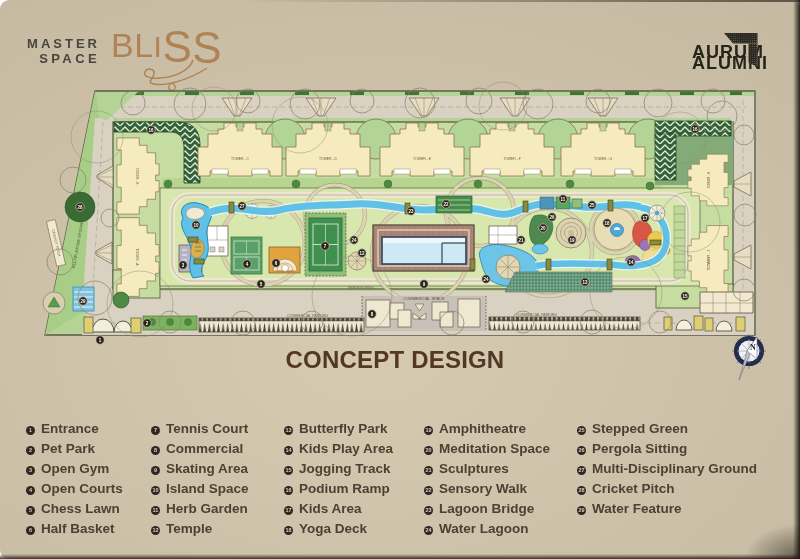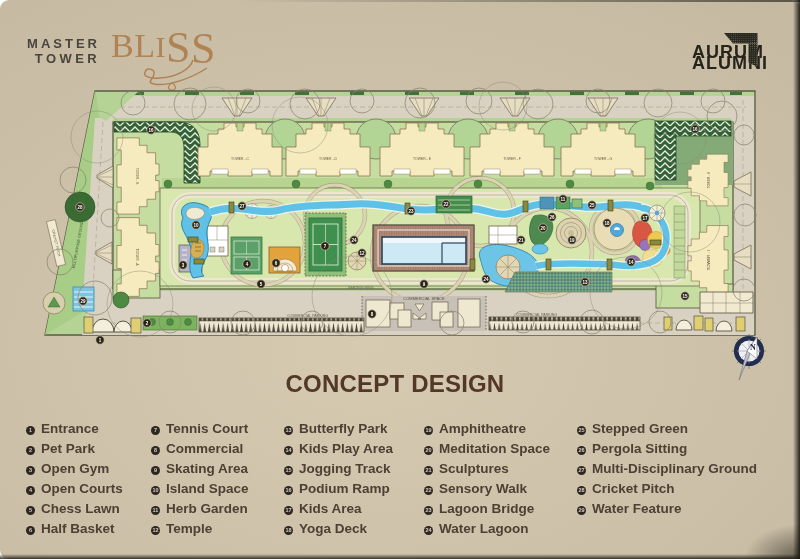--- a/index.html
+++ b/index.html
@@ -5,23 +5,23 @@
   html,body{margin:0;padding:0;}
   body{width:800px;height:559px;overflow:hidden;font-family:"Liberation Sans",sans-serif;}
   .page{position:absolute;left:0;top:0;width:800px;height:559px;
     background:radial-gradient(ellipse 620px 420px at 46% 62%, #d6cab1 0%, #cdc1a9 55%, #c6baa2 100%);border-radius:9px;}
   .abs{position:absolute;}
 </style>
 </head>
 <body>
 <div class="page">
 
-  <div class="abs" style="left:24px;top:35.5px;width:76px;text-align:right;color:#48453f;font-size:13px;font-weight:600;letter-spacing:3px;line-height:15.3px;">MASTER<br><span style="letter-spacing:3.4px;">TOWER</span></div>
-
-  <div class="abs" style="left:111px;top:22px;color:#b08355;font-family:Liberation Serif, serif;font-size:34px;letter-spacing:0.5px;">BL<span style="font-size:30px;">I</span><span style="font-size:44px;vertical-align:-5px;">S</span><span style="font-size:44px;vertical-align:-6px;">S</span></div>
+  <div class="abs" style="left:24px;top:35.5px;width:76px;text-align:right;color:#48453f;font-size:13px;font-weight:600;letter-spacing:3px;line-height:15.3px;">MASTER<br><span style="letter-spacing:3.4px;">SPACE</span></div>
+
+  <div class="abs" style="left:111px;top:22px;color:#b08355;font-family:Liberation Sans, sans-serif;font-size:34px;letter-spacing:0.5px;">BL<span style="font-size:30px;">I</span><span style="font-size:44px;vertical-align:-5px;">S</span><span style="font-size:44px;vertical-align:-6px;">S</span></div>
   <svg class="abs" style="left:104px;top:56px;" width="115" height="40" viewBox="0 0 115 40">
     <path d="M 89,4 C 86,14 72,21 56,22 C 45,23 39,20 41,16 C 43,11 51,13 50,18 C 49,24 42,26 50,28 C 63,31 88,22 103,12" fill="none" stroke="#b08355" stroke-width="1.5"></path>
     <path d="M 68,27 C 73,30 72,35 67,34 C 63,33 64,29 68,27 Z" fill="none" stroke="#b08355" stroke-width="1.2"></path>
   </svg>
 
   <div class="abs" style="left:692px;top:47px;color:#26251c;font-size:18px;font-weight:700;letter-spacing:1px;line-height:10.6px;">AURUM<br>ALUMNI</div>
   <svg class="abs" style="left:724px;top:33px;" width="35" height="35" viewBox="0 0 35 35">
     <defs>
         <pattern id="dotty" width="2.1" height="2.1" patternUnits="userSpaceOnUse">
       <rect width="2.1" height="2.1" fill="#2a2921"></rect>
@@ -693,21 +693,21 @@
           <line x1="737" y1="351" x2="761" y2="351"></line>
         <line x1="741" y1="343" x2="757" y2="359"></line>
           <line x1="757" y1="343" x2="741" y2="359"></line>
       </g>
       <path d="M 757,337 L 739,380 L 747,351 Z" fill="#c2c3c9" stroke="#70707c" stroke-width="0.6"></path>
       <path d="M 757,337 L 747,351 L 757,359 Z" fill="#ffffff" stroke="#70707c" stroke-width="0.6"></path>
       <text x="753" y="350" font-size="8" font-weight="bold" fill="#1a2340" text-anchor="middle" font-family="Liberation Serif, serif">N</text>
     </g>
   </svg>
 
-  <div class="abs" style="left:0;top:346px;width:790px;text-align:center;color:#533727;font-size:24px;font-weight:700;letter-spacing:0.2px;margin-top:24px;">CONCEPT DESIGN</div>
+  <div class="abs" style="left:0;top:346px;width:790px;text-align:center;color:#533727;font-size:24px;font-weight:700;letter-spacing:0.2px;">CONCEPT DESIGN</div>
 
   <div class="abs" style="left:26px;top:419px;font-size:13.5px;color:#4d4034;font-weight:600;line-height:19.9px;">
     <div><span class="b">1</span>Entrance</div>
     <div><span class="b">2</span>Pet Park</div>
     <div><span class="b">3</span>Open Gym</div>
     <div><span class="b">4</span>Open Courts</div>
     <div><span class="b">5</span>Chess Lawn</div>
     <div><span class="b">6</span>Half Basket</div>
   </div>
 

